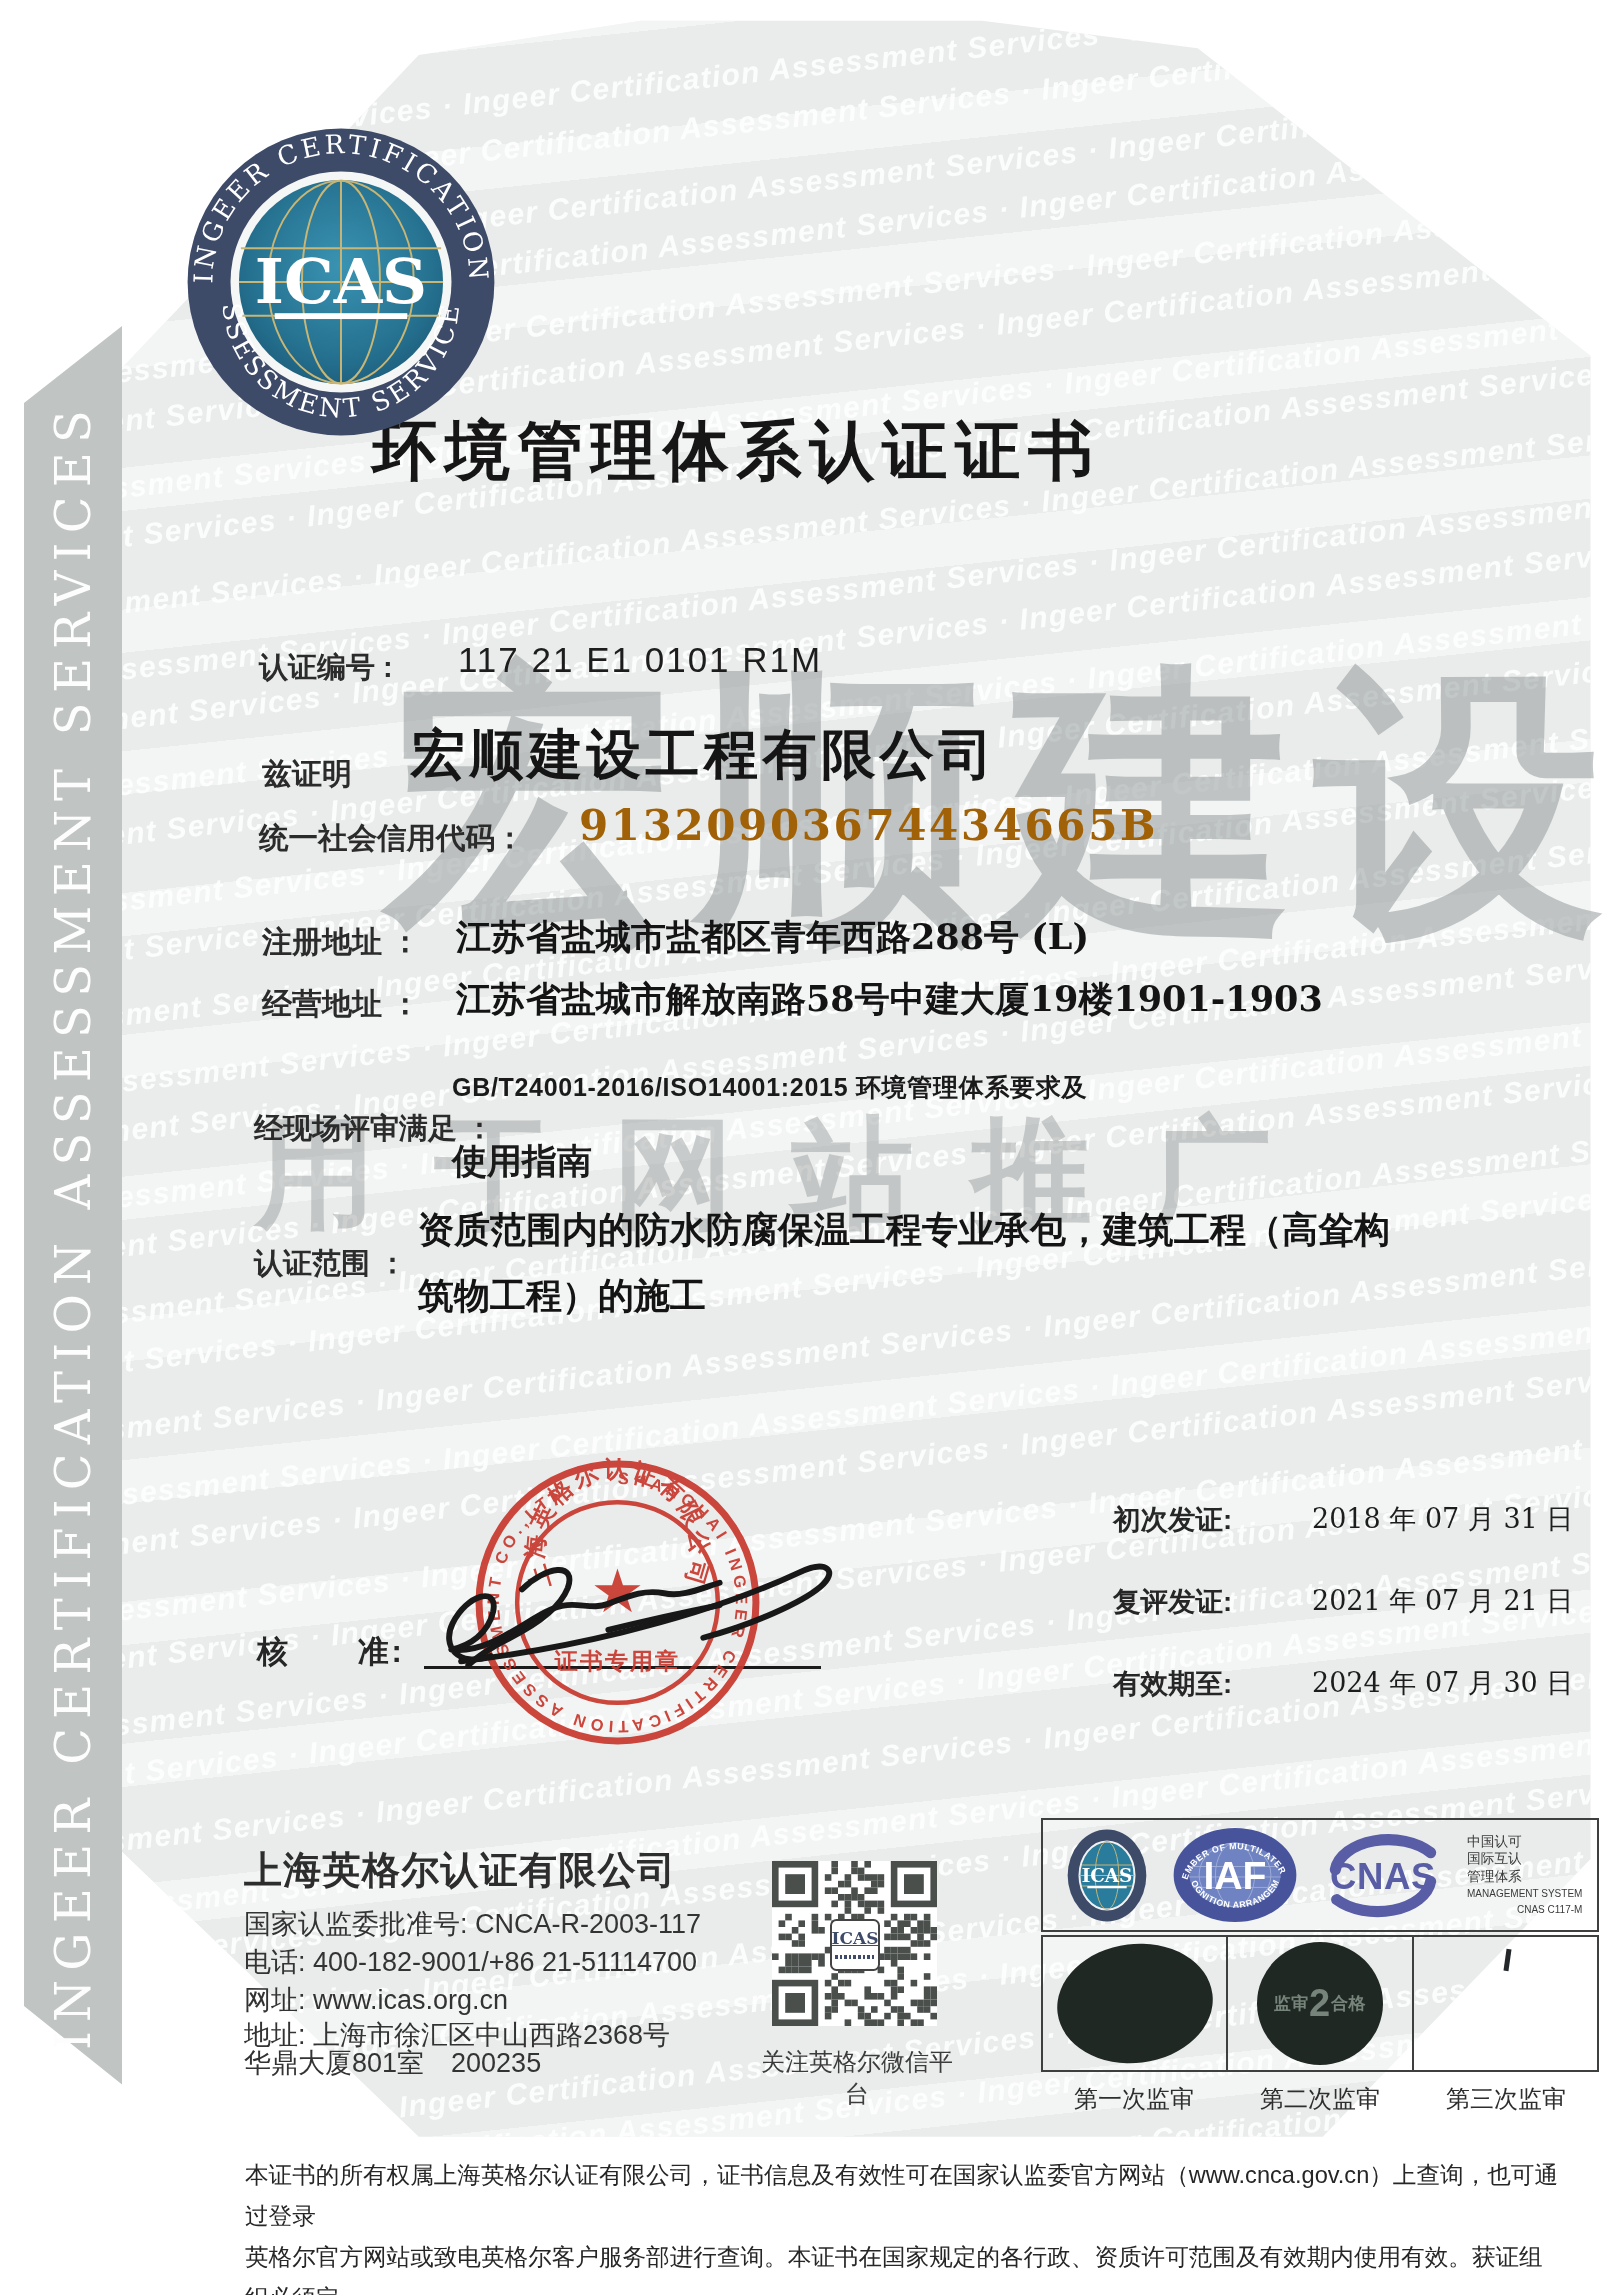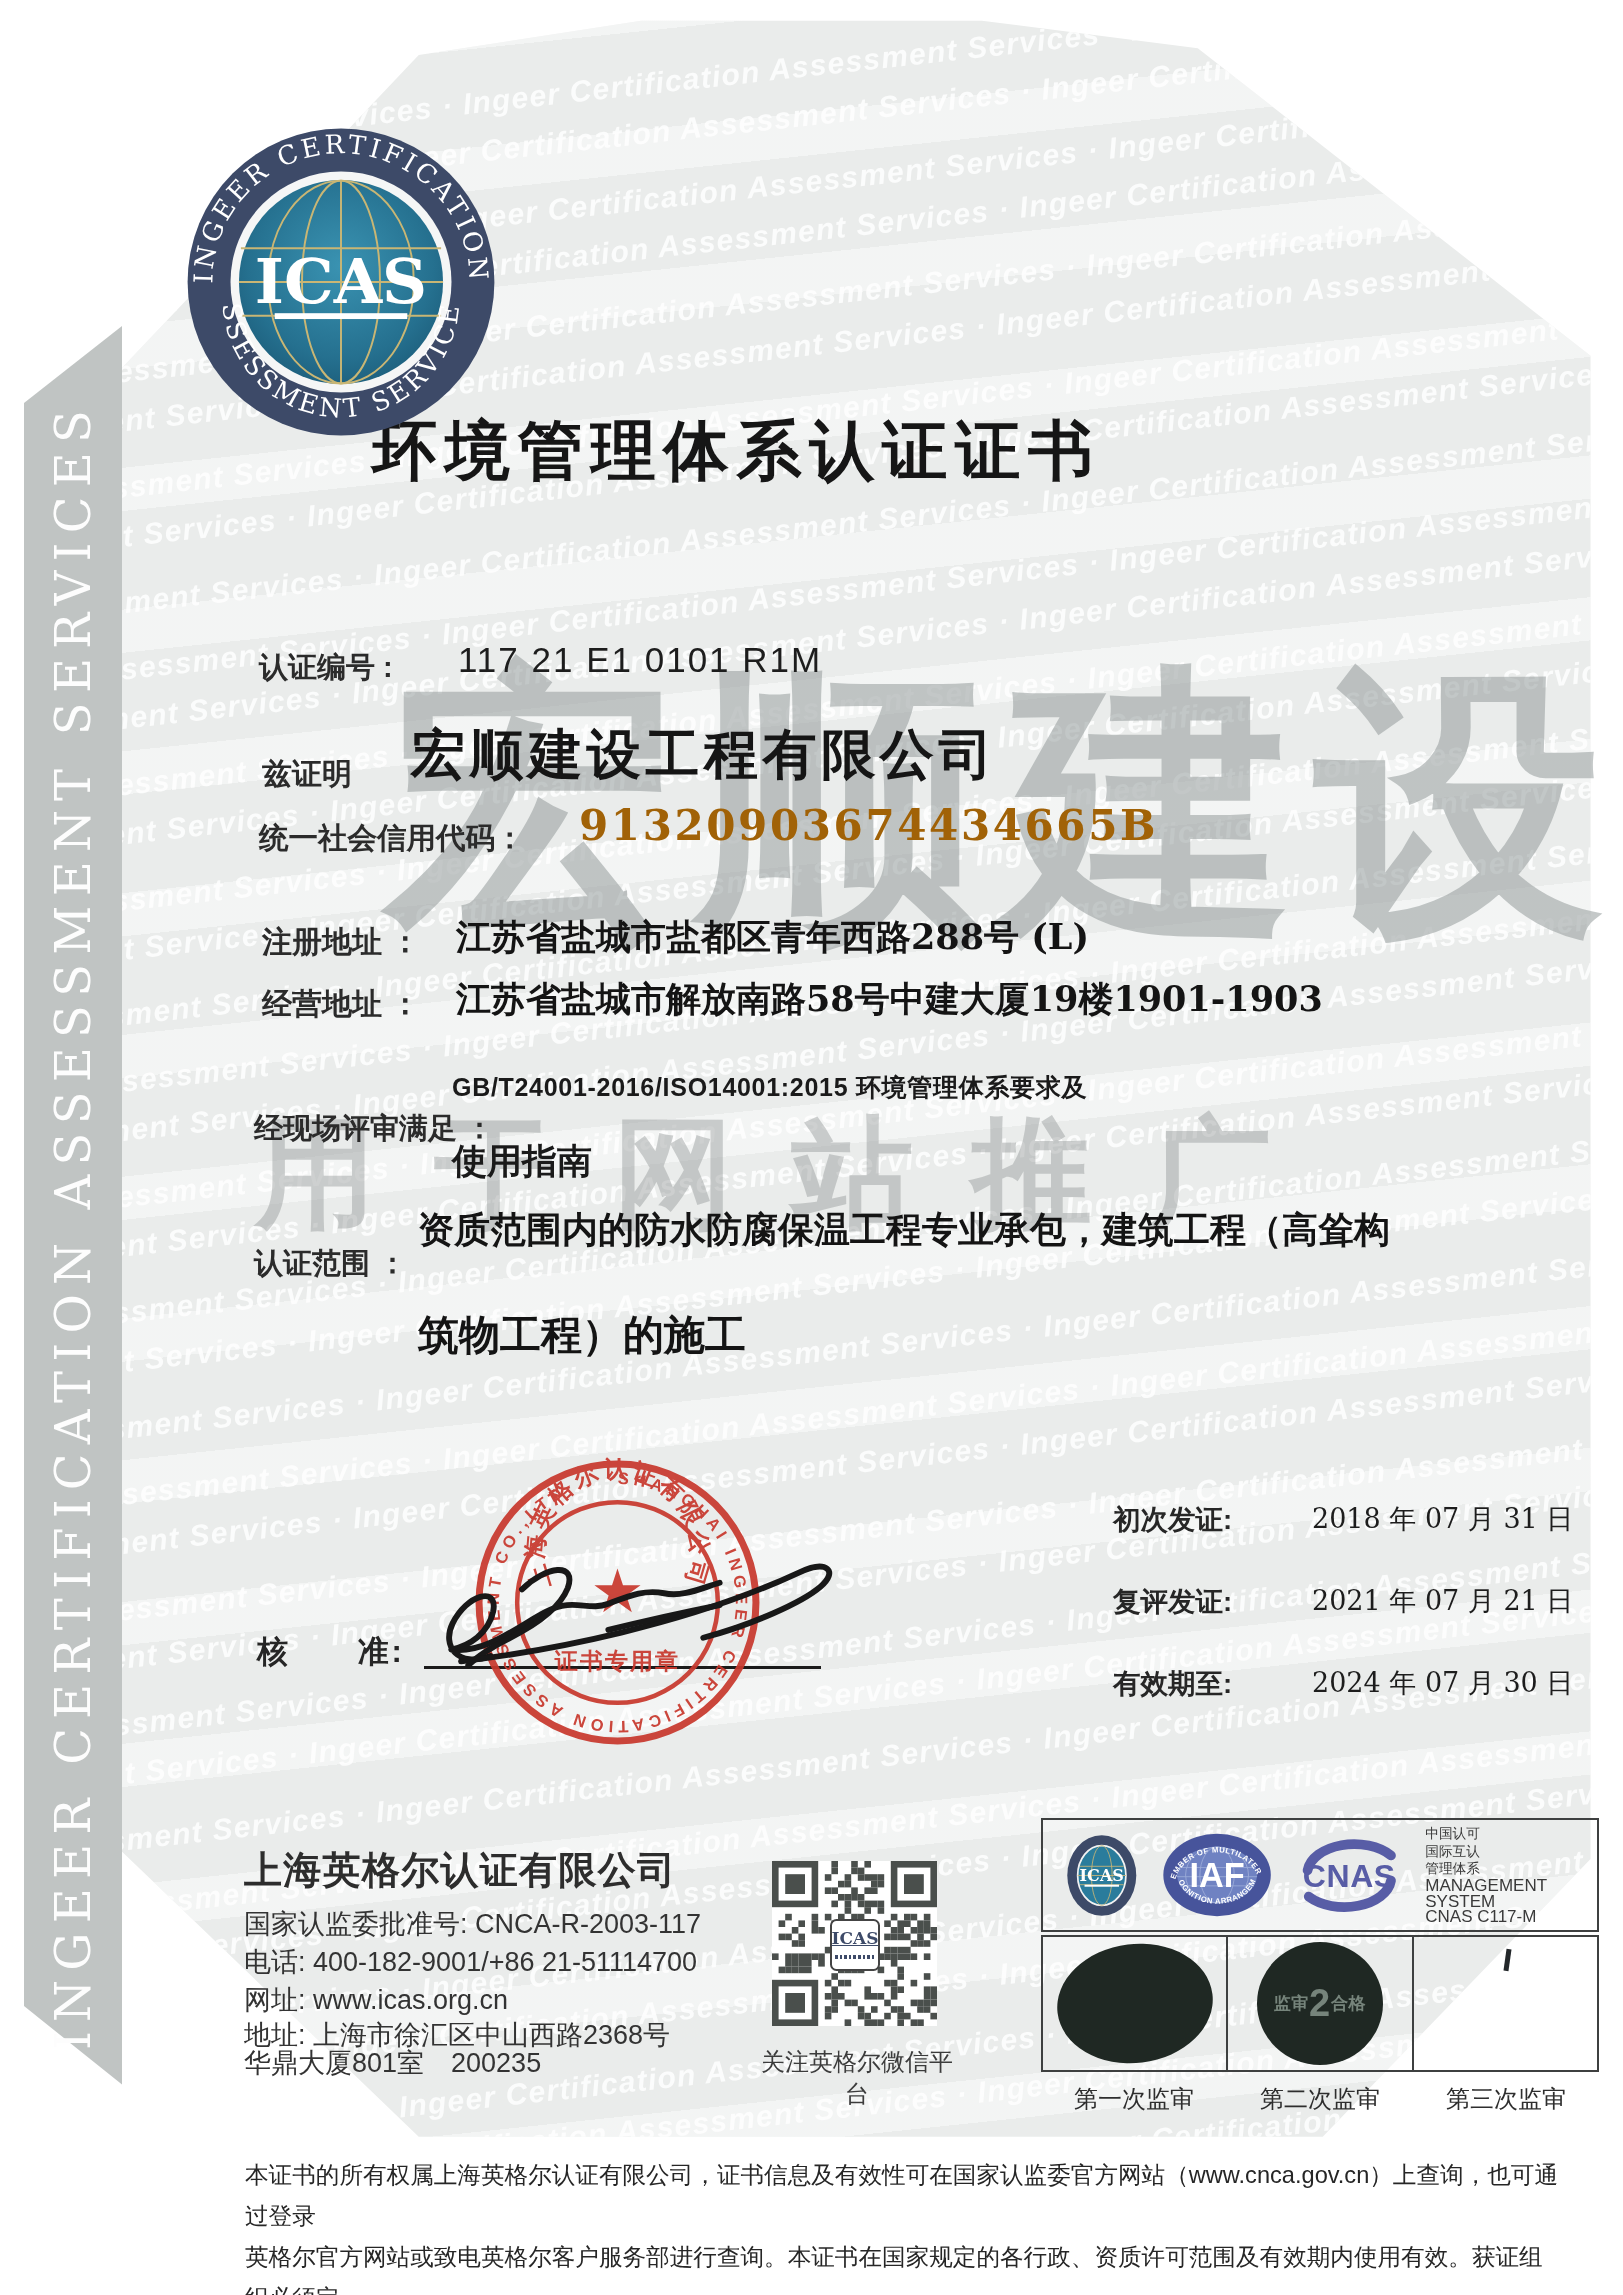--- a/index.html
+++ b/index.html
@@ -41,40 +41,40 @@
     letter-spacing:2.6px;color:#a16207;}
   .addr-label1{left:262px;top:922px;font-size:30px;}
   .addr-value1{left:456px;top:914px;font-family:"DejaVu Serif",serif;font-weight:700;font-size:35px;color:#141414;}
   .addr-label2{left:262px;top:984px;font-size:30px;}
   .addr-value2{left:456px;top:976px;font-family:"DejaVu Serif",serif;font-weight:700;font-size:35px;color:#141414;}
   .std-label{left:254px;top:1109px;font-size:29px;}
   .std-line1{left:452px;top:1071px;font-size:25px;font-weight:600;color:#1a1a1a;letter-spacing:0.7px;}
   .std-line2{left:452px;top:1138px;font-size:35px;font-weight:600;color:#1a1a1a;}
   .scope-label{left:254px;top:1244px;font-size:29px;}
   .scope-line1{left:418px;top:1206px;font-family:Liberation Serif, serif;font-weight:700;font-size:36px;color:#141414;}
-  .scope-line2{left:418px;top:1272px;font-family:"DejaVu Serif",serif;font-weight:700;font-size:41px;color:#141414;margin-top:36px;}
+  .scope-line2{left:418px;top:1272px;font-family:"DejaVu Serif",serif;font-weight:700;font-size:36px;color:#141414;}
 
   .date-label{font-size:27.5px;font-weight:700;color:#262626;}
   .date-value{font-family:"DejaVu Serif",serif;font-size:27px;color:#1d1d1d;margin-left:8px;}
 
   .approve-label{left:257px;top:1631px;font-size:31px;font-weight:700;color:#262626;letter-spacing:2.6px;}
   .approve-line{left:424px;top:1666px;width:397px;height:2.6px;background:#1b1b1b;z-index:6;}
 
   .stamp-svg{left:467px;top:1452px;z-index:7;opacity:.93;}
   .sign-svg{left:412px;top:1525px;z-index:8;}
 
   .issuer-name{left:244px;top:1845px;font-size:38px;font-weight:700;color:#2d2d2d;letter-spacing:1.3px;}
   .issuer-line{font-size:27px;color:#333;font-weight:500;}
   .qr-wrap{left:772px;top:1861px;z-index:5;}
   .qr-caption{left:759px;top:2046px;width:196px;text-align:center;font-size:24px;color:#3c3c3c;}
 
   .logo-box{left:1041px;top:1818px;width:558px;height:114px;border:2px solid #3e4040;z-index:5;
     display:flex;align-items:center;gap:22px;padding-left:22px;box-sizing:border-box;}
   .cnas-text{font-size:13.7px;line-height:17.7px;color:#3a3a3a;}
-  .cnas-text .en{font-size:17px;line-height:15.7px;}
+  .cnas-text .en{font-size:10px;line-height:15.7px;text-align:right;}
 
   .surv-table{left:1041px;top:1935px;width:558px;height:137px;border:2px solid #3e4040;z-index:5;
     display:flex;box-sizing:border-box;}
   .surv-cell{flex:1;border-right:2px solid #3e4040;position:relative;display:flex;align-items:center;justify-content:center;}
   .surv-cell:last-child{border-right:none;}
   .surv-oval1{width:156px;height:119px;border-radius:50%;background:#1f2823;transform:rotate(-7deg);}
   .surv-oval2{width:126px;height:123px;border-radius:50%;background:#1f2823;display:flex;align-items:center;justify-content:center;}
   .surv-oval2 span{color:#76847b;font-size:17px;font-weight:700;letter-spacing:0.7px;}
   .surv-oval2 .big2{font-size:38px;}
   .surv-tick{position:absolute;top:11.8px;left:50%;width:4.6px;height:22px;background:#23272a;transform:rotate(8deg);}

